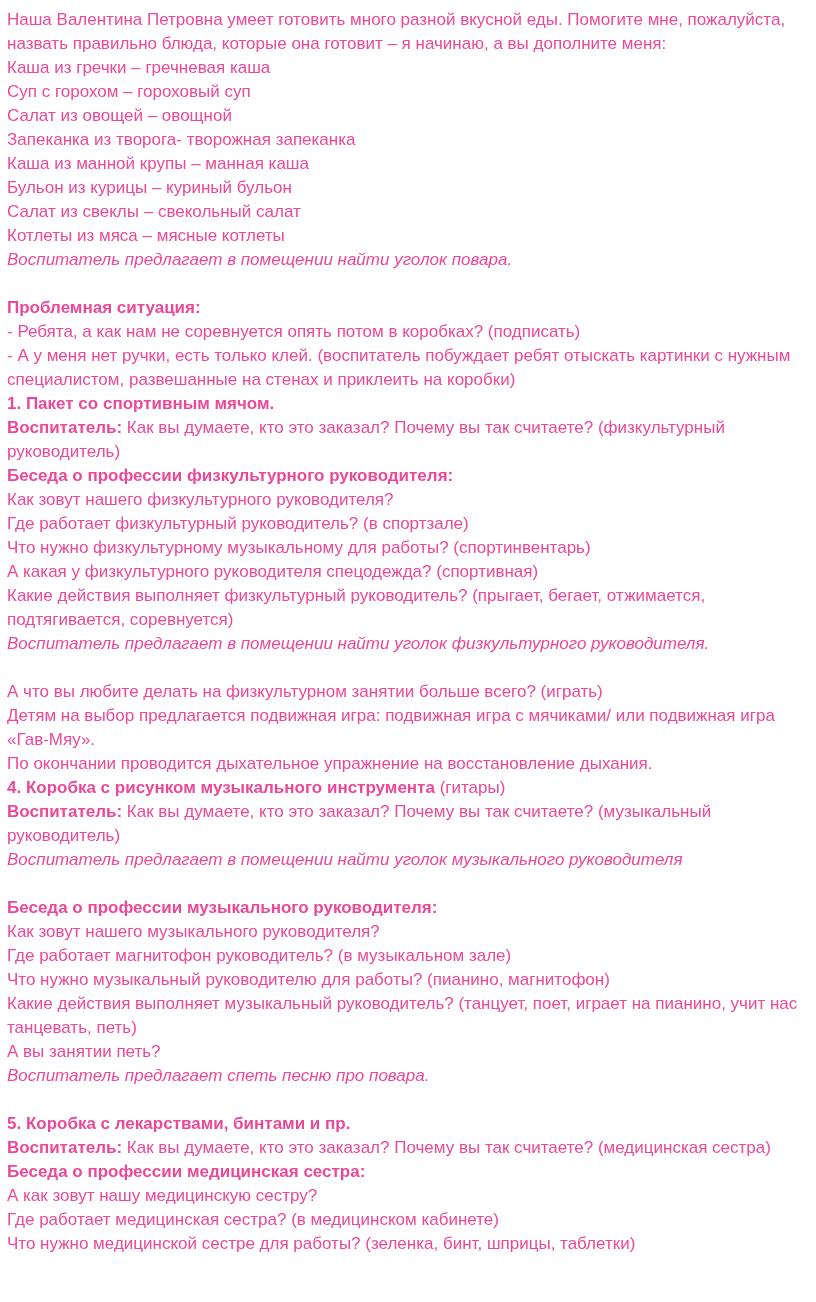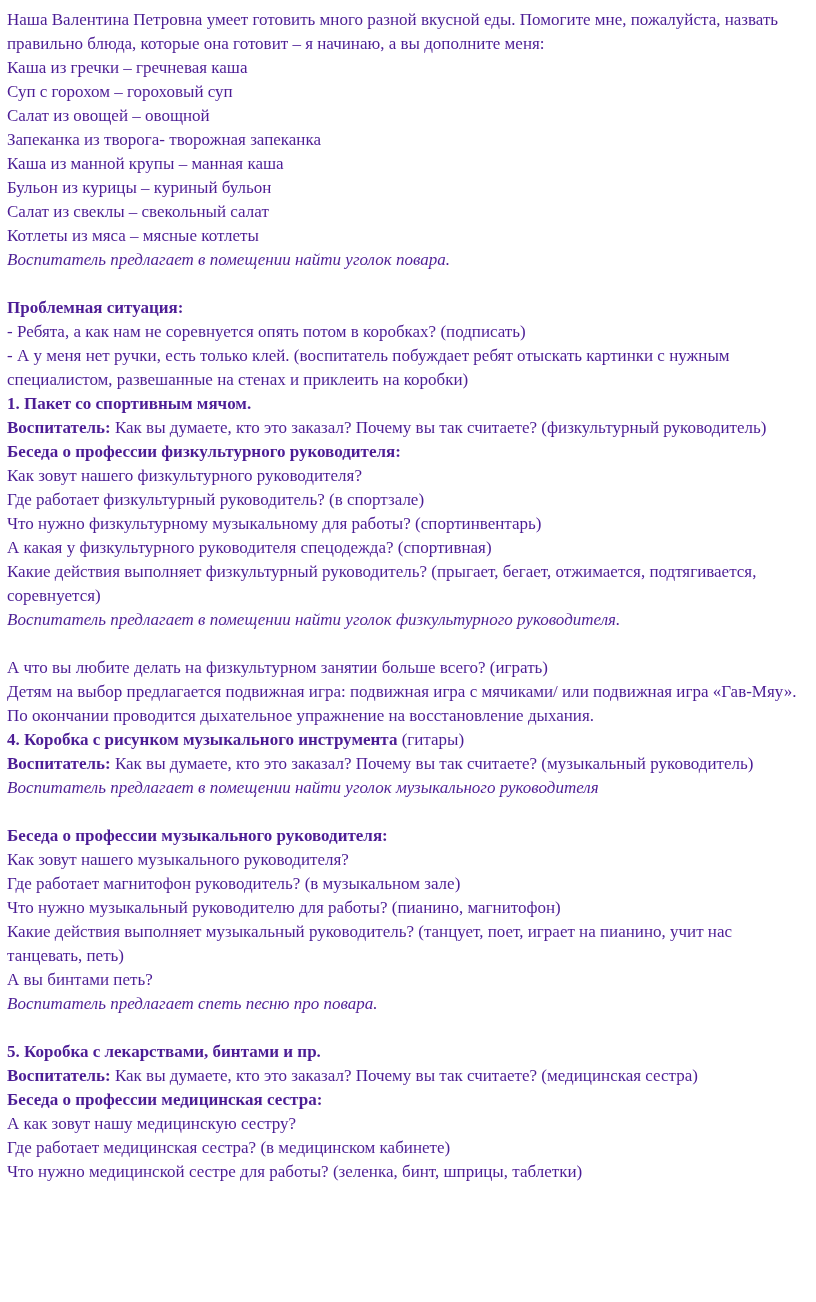--- a/index.html
+++ b/index.html
@@ -5,23 +5,23 @@
   html, body {
     margin: 0;
     padding: 0;
     background: #ffffff;
   }
   .page {
     box-sizing: border-box;
     width: 816px;
     min-height: 1302px;
     background: #ffffff;
-    color: #4c1d95;
+    color: #ec4899;
     padding: 8px 10px 0 7px;
-    font-family: Liberation Serif, serif;
+    font-family: Liberation Sans, sans-serif;
     font-size: 17px;
     line-height: 24px;
     overflow: hidden;
   }
   .para {
     margin: 0;
     padding: 0;
     text-align: left;
     word-wrap: break-word;
   }
@@ -65,21 +65,21 @@
       <p class="para"><span>По окончании проводится дыхательное упражнение на восстановление дыхания.</span></p>
       <p class="para"><span class="bold">4. Коробка с рисунком музыкального инструмента</span><span> (гитары)</span></p>
       <p class="para"><span class="bold">Воспитатель:</span><span> Как вы думаете, кто это заказал? Почему вы так считаете? (музыкальный руководитель)</span></p>
       <p class="para"><span class="italic">Воспитатель предлагает в помещении найти уголок музыкального руководителя</span></p>
       <p class="para blank">&nbsp;</p>
       <p class="para"><span class="bold">Беседа о профессии музыкального руководителя:</span></p>
       <p class="para"><span>Как зовут нашего музыкального руководителя?</span></p>
       <p class="para"><span>Где работает магнитофон руководитель? (в музыкальном зале)</span></p>
       <p class="para"><span>Что нужно музыкальный руководителю для работы? (пианино, магнитофон)</span></p>
       <p class="para"><span>Какие действия выполняет музыкальный руководитель? (танцует, поет, играет на пианино, учит нас танцевать, петь)</span></p>
-      <p class="para"><span>А вы бинтами петь?</span></p>
+      <p class="para"><span>А вы занятии петь?</span></p>
       <p class="para"><span class="italic">Воспитатель предлагает спеть песню про повара.</span></p>
       <p class="para blank">&nbsp;</p>
       <p class="para"><span class="bold">5. Коробка с лекарствами, бинтами и пр.</span></p>
       <p class="para"><span class="bold">Воспитатель:</span><span> Как вы думаете, кто это заказал? Почему вы так считаете? (медицинская сестра)</span></p>
       <p class="para"><span class="bold">Беседа о профессии медицинская сестра:</span></p>
       <p class="para"><span>А как зовут нашу медицинскую сестру?</span></p>
       <p class="para"><span>Где работает медицинская сестра? (в медицинском кабинете)</span></p>
       <p class="para"><span>Что нужно медицинской сестре для работы? (зеленка, бинт, шприцы, таблетки)</span></p>
     </div>
 </div>

